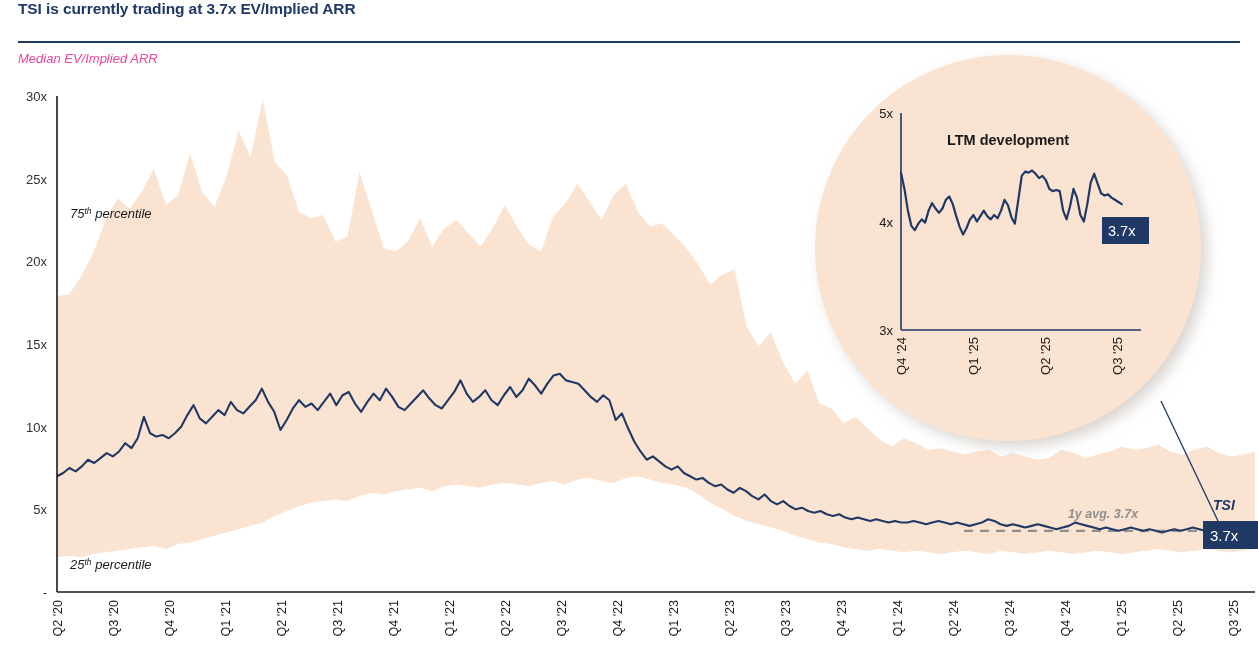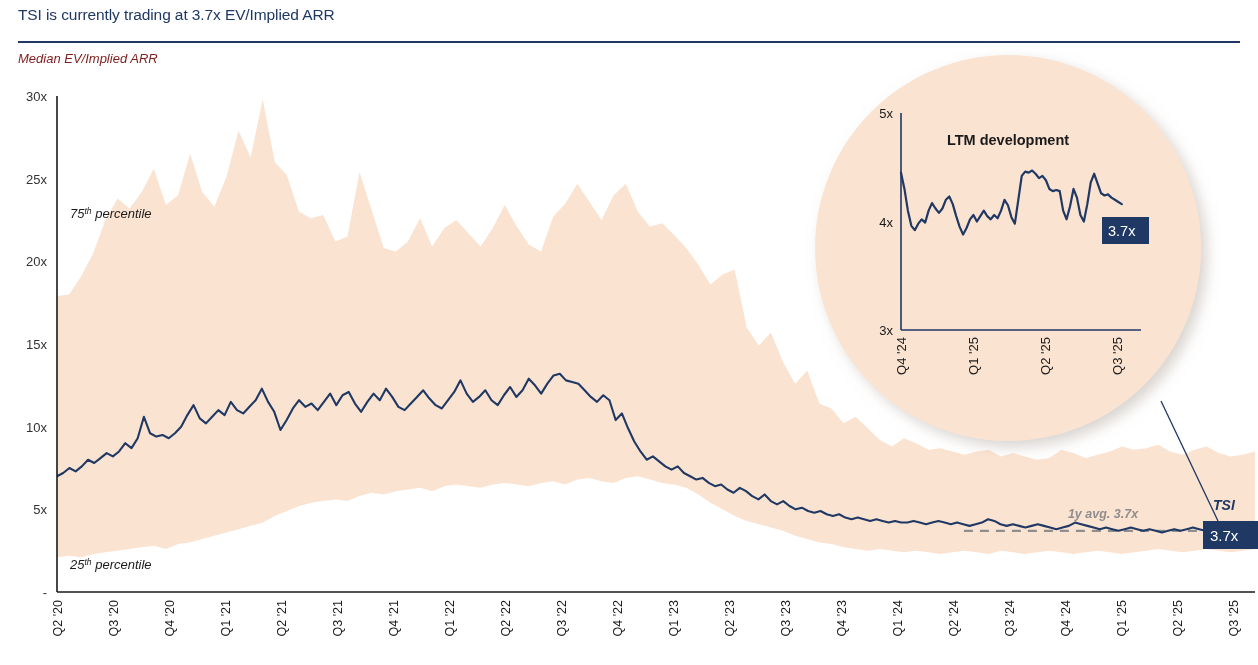--- a/index.html
+++ b/index.html
@@ -11,42 +11,42 @@
     width: 1258px;
     height: 665px;
     position: relative;
     overflow: hidden;
     font-family: "Liberation Sans", sans-serif;
     color: #1f3864;
   }
   #page-title {
     position: absolute;
     left: 18px;
-    top: 6px;
+    top: 0;
     font-size: 15.5px;
-    font-weight: normal;
+    font-weight: bold;
     color: #1f3864;
     letter-spacing: -0.1px;
     white-space: nowrap;
   }
   #title-rule {
     position: absolute;
     left: 18px;
     top: 41px;
     width: 1222px;
     height: 1.5px;
     background: #1f3864;
   }
   #axis-title {
     position: absolute;
     left: 18px;
     top: 51px;
     font-size: 13px;
     font-style: italic;
-    color: #7f1d1d;
+    color: #ec4899;
     white-space: nowrap;
   }
   #chart-root {
     position: absolute;
     left: 0;
     top: 0;
   }
   svg { display: block; }
   .tick-label {
     font-family: "Liberation Sans", sans-serif;

